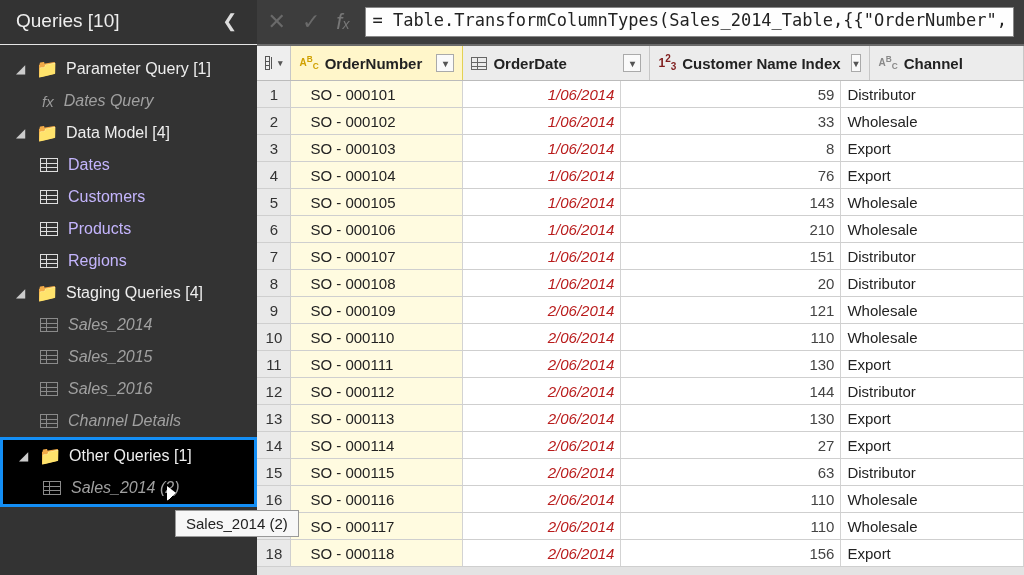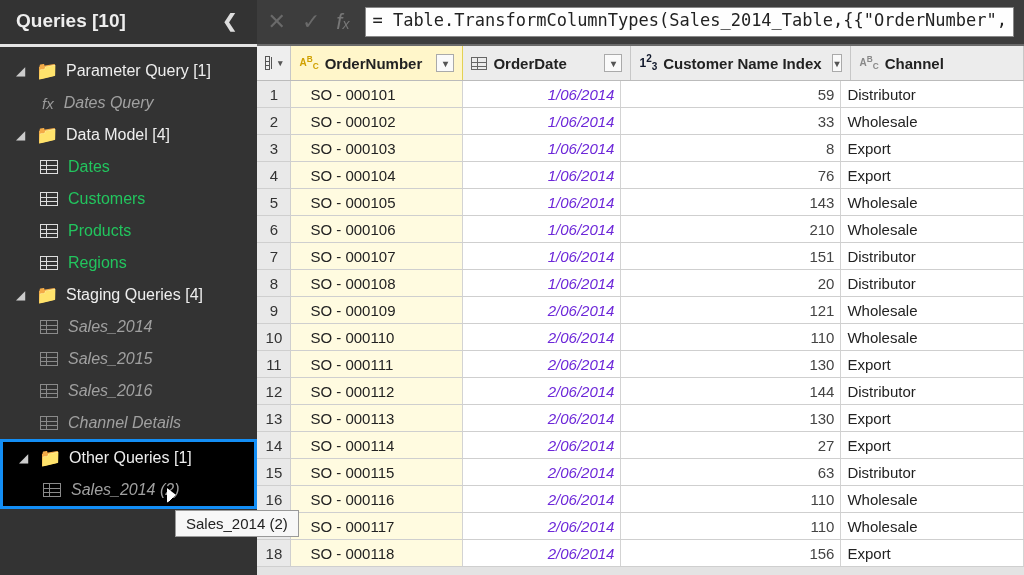--- a/index.html
+++ b/index.html
@@ -7,31 +7,31 @@
     width: 1024px; height: 575px; overflow: hidden;
     font-family: "Segoe UI", Arial, sans-serif;
     background: #2a2a2a; color: #eee;
   }
   .app { display: flex; width: 100%; height: 100%; }
 
   
   .sidebar { width: 330px; background: #333333; display: flex; flex-direction: column; }
   .sidebar-header {
     display: flex; align-items: center; justify-content: space-between;
-    padding: 10px 16px 12px 16px; font-size: 19px; font-weight: 700;
-    color: #eeeeee; border-bottom: 3px solid #e5e5e5;
+    padding: 10px 16px 12px 16px; font-size: 19px; font-weight: 400;
+    color: #eeeeee; border-bottom: 1px solid #e5e5e5;
   }
   .chev-left { font-size: 18px; color: #ddd; padding-right: 4px; }
   .tree { padding: 8px 0; }
   .tree-group, .tree-item {
     display: flex; align-items: center; gap: 10px; height: 32px;
     padding: 0 6px 0 16px; font-size: 16px; white-space: nowrap;
   }
   .tree-group { color: #eee; }
-  .tree-item { padding-left: 40px; color: #22c55e; }
+  .tree-item { padding-left: 40px; color: #c4b5fd; }
   .tree-item.dim { color: #a0a0a0; font-style: italic; }
   .caret { width: 10px; display: inline-block; font-size: 12px; color: #ccc; }
   .folder-icon { color: #f2c811; font-size: 18px; display: inline-block; width: 20px; }
   .table-icon {
     width: 18px; height: 14px; display: inline-block; position: relative;
     border: 1px solid currentColor; box-sizing: border-box;
   }
   .table-icon::before {
     content: ""; position: absolute; left: 5px; top: 0; bottom: 0;
     border-left: 1px solid currentColor;
@@ -86,27 +86,27 @@
   .gh {
     display: flex; align-items: center; gap: 6px;
     background: #ececec; border: 1px solid #c7c7c7; border-width: 0 1px 0 0;
     height: 34px; padding: 0 8px; font-weight: 600; color: #222;
   }
   .gh.sel { background: #fff6ca; border-right-color: #e3d154; }
   .gh.rownumhead {
     width: 34px; justify-content: center; background: #eee;
   }
   .col-order { width: 172px; }
-  .col-date  { width: 168px; justify-content: flex-end; }
+  .col-date  { width: 187px; justify-content: flex-end; }
   .col-date .lbl { flex: 1; text-align: left; }
   .col-cust  { width: 220px; }
   .col-chan  { flex: 1; }
   .type-text { color: #d0a000; font-size: 10px; font-weight: 700; }
   .type-date { color: #555; }
-  .type-num  { color: #0f172a; font-size: 12px; }
+  .type-num  { color: #7f1d1d; font-size: 12px; }
   .dd {
     width: 18px; height: 18px; border: 1px solid #aaa; background: #fafafa;
     display: inline-flex; align-items: center; justify-content: center;
     font-size: 10px; color: #555; margin-left: auto;
   }
   .lbl { flex: 0 0 auto; }
   .gh .lbl { margin-right: 4px; }
 
   .gbody { }
   .gr { display: flex; height: 27px; border-bottom: 1px solid #cfcfcf; background: #fff; }
@@ -114,21 +114,21 @@
   .rn {
     width: 34px; background: #e9e9e9; border-right: 1px solid #cfcfcf;
     display: flex; align-items: center; justify-content: center; color: #333;
   }
   .cell {
     border-right: 1px solid #d3d3d3; padding: 0 6px;
     display: flex; align-items: center; color: #222;
   }
   .cell.sel { background: #fffbe0; padding-left: 19px; }
   .c-order { width: 172px; }
-  .c-date  { width: 158px; justify-content: flex-end; font-style: italic; color: #6d28d9; padding-left: 16px; }
+  .c-date  { width: 158px; justify-content: flex-end; font-style: italic; color: #b91c1c; padding-left: 16px; }
   .c-cust  { width: 220px; justify-content: flex-end; color: #444; }
   .c-chan  { flex: 1; }
 </style>
 </head>
 <body>
 
 <div class="app">
 
   <div class="sidebar">
     <div class="sidebar-header">

